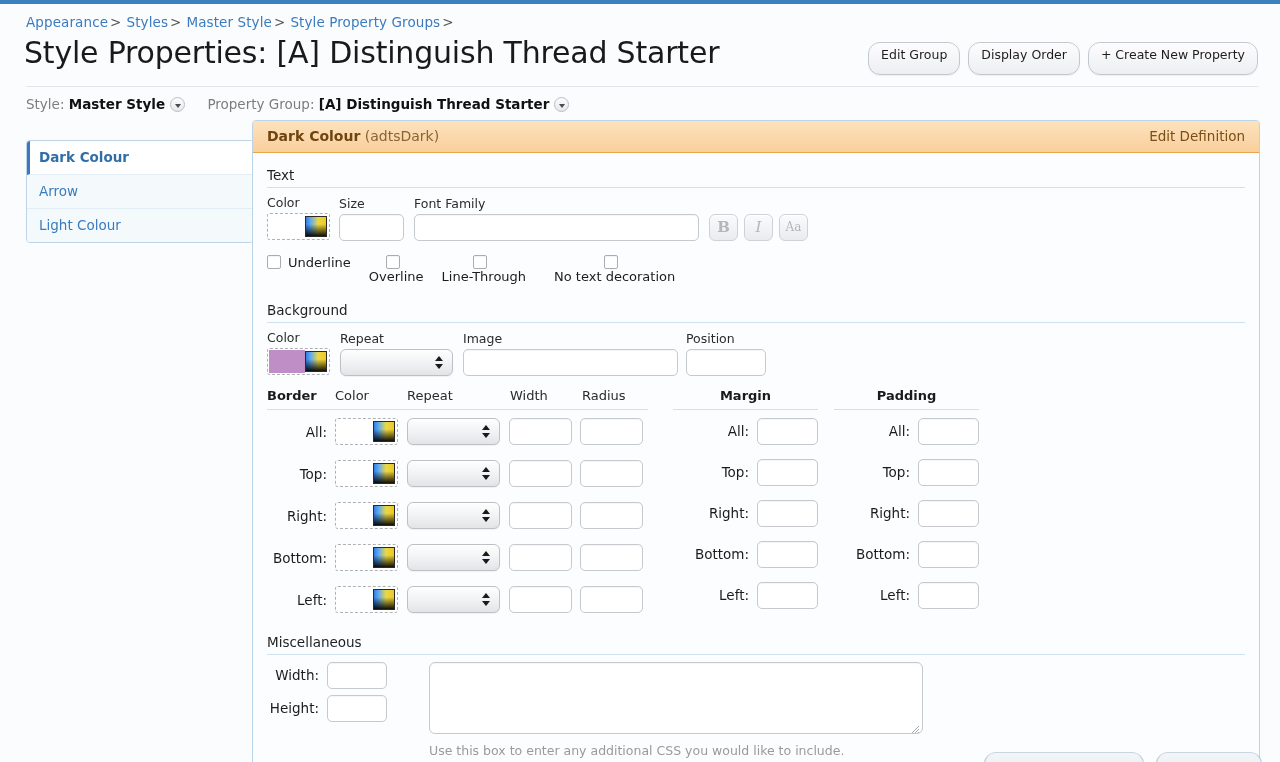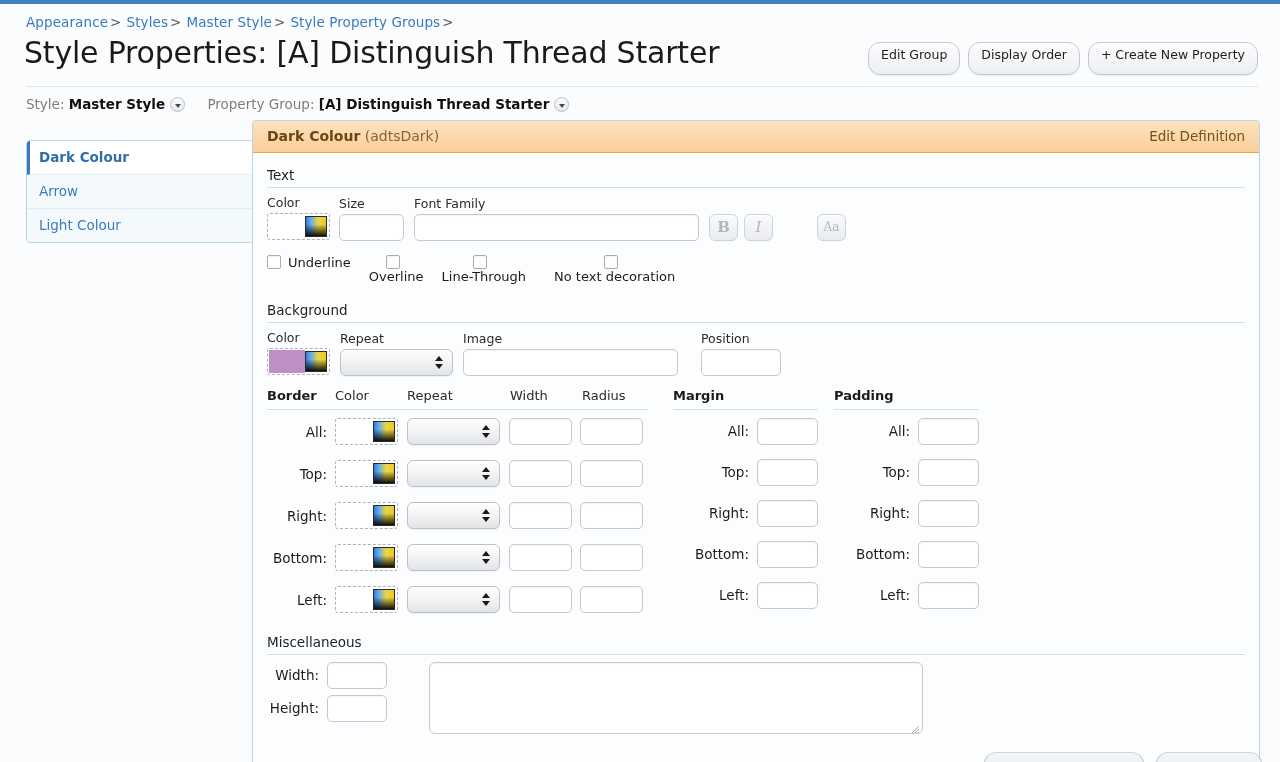--- a/index.html
+++ b/index.html
@@ -141,48 +141,48 @@
   .style-btns { display:flex; gap:6px; margin-left:10px; }
   .sbtn {
     width:29px; height:27px; border-radius:6px;
     border:1px solid #ced2d7;
     background:linear-gradient(#fafbfc,#e9ebee);
     color:#b3b6ba; font-size:15px;
     display:flex; align-items:center; justify-content:center;
     font-family:"DejaVu Serif","Liberation Serif",serif;
     cursor:pointer; box-shadow:inset 0 1px 0 #fff;
   }
-  .sbtn.aa { font-size:12px;margin-left:38px; }
+  .sbtn.aa { font-size:12px; }
   .sbtn.it { font-style:italic; }
   .sbtn.bo { font-weight:700; }
 
   .checks { display:flex; align-items:flex-start; margin-top:14px; }
   .ck { display:flex; align-items:center; margin-right:0; cursor:pointer; }
   .ck + .ck { margin-left:18px;flex-direction:column; }
   .ck .box {
     width:14px; height:14px; border:1px solid #a9adb2; border-radius:2px;
     background:#fff; margin-right:7px; box-shadow:inset 0 1px 1px rgba(0,0,0,.05);
   }
   .ck .txt { font-size:13px; color:#1c1c1c; }
   .ck.ntd { margin-left:28px; }
 
   
   .bg-row { display:flex; align-items:flex-end; }
   .b-color { width:63px; }
   .b-image { width:215px; margin-left:10px; }
   .b-repeat{ width:113px; margin-left:10px; }
-  .b-pos   { width:80px; margin-left:23px; }
+  .b-pos   { width:80px; margin-left:8px; }
   .b-repeat .sel { width:113px; }
 
   
   .bsec { display:flex; margin-top:12px; }
   .bcol-head {
     font-size:13px; color:#2b2b2b; padding-bottom:4px;
   }
-  .bcol-head.b { font-weight:700; color:#1b1b1b; }
+  .bcol-head.b { font-weight:700; color:#1b1b1b;text-align:center; }
   .grid-border { }
   .gb-head { display:flex; align-items:flex-end; }
   .hdr-line { height:1px; background:#cfe0ee; margin:2px 0 8px; }
 
   .brow { display:flex; align-items:center; margin-bottom:14px; }
   .brow .rl {
     width:68px; text-align:right; padding-right:8px;
     font-size:13.5px; color:#1b1b1b;
   }
   .brow .sw { width:63px; }
@@ -507,20 +507,21 @@
             </div>
           </div>
 
           <div class="ta-wrap">
             <div class="ta-box">
               <textarea style=""></textarea>
               <svg class="resize-grip" viewBox="0 0 10 10">
                 <path d="M9 2 L2 9 M9 5 L5 9 M9 8 L8 9" stroke="#9aa0a6" stroke-width="0.9" fill="none"></path>
               </svg>
             </div>
+            <div class="ta-hint">Use this box to enter any additional CSS you would like to include.</div>
           </div>
         </div>
       </div>
 
     </div>
   </div>
 </div>
 
 <div class="foot-btns">
   <div class="foot-btn"></div>

